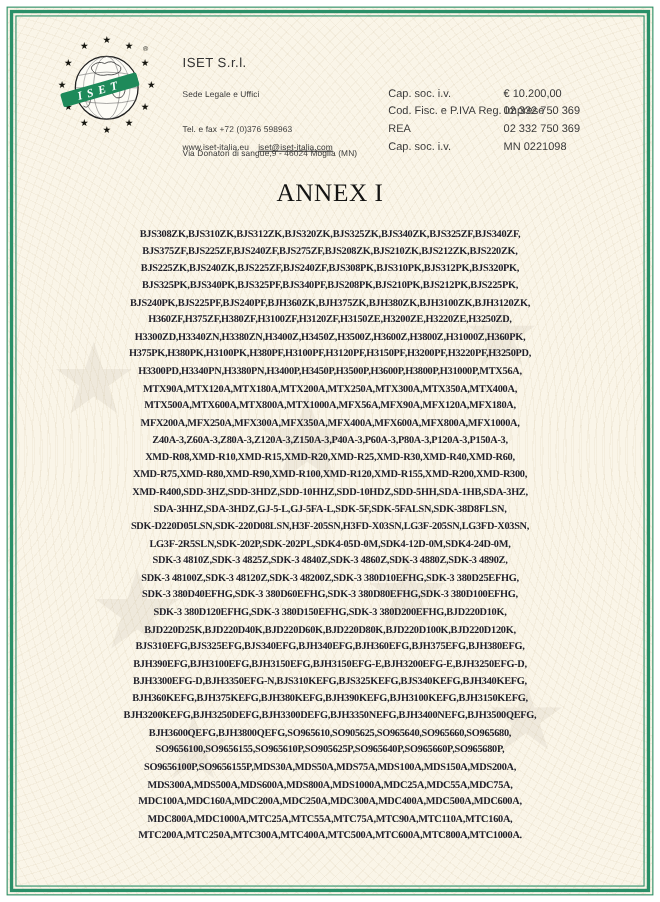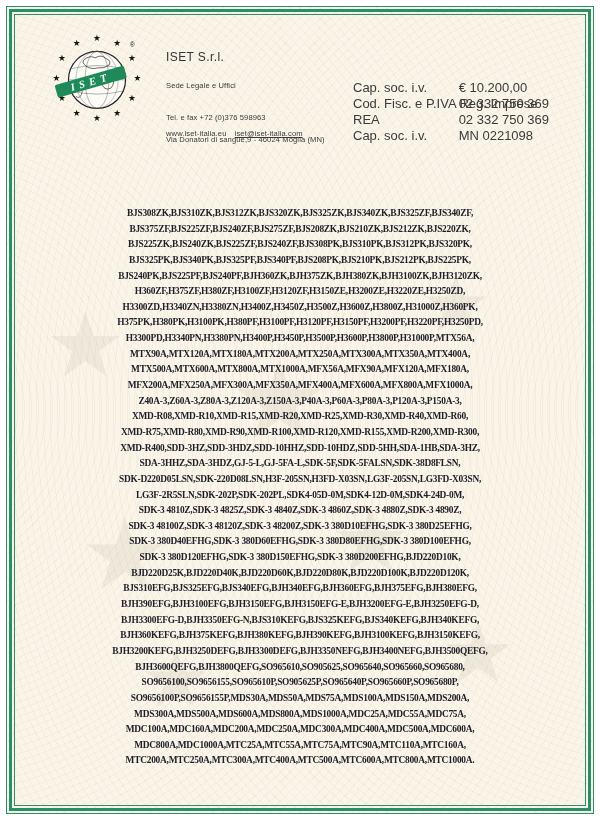--- a/index.html
+++ b/index.html
@@ -19,21 +19,21 @@
   .logo-block{position:absolute;left:40px;top:32px;width:114px;text-align:center;}
   .logo-caption{margin-top:1px;font-size:7.6px;font-weight:bold;letter-spacing:0.2px;
       color:#1a5a3e;line-height:9.6px;}
   
   .company-name{position:absolute;left:166px;top:50px;font-size:12px;color:#333333;letter-spacing:0.4px;}
   .addr{position:absolute;left:166px;font-size:7.6px;color:#3a3a3a;letter-spacing:0.1px;}
   .addr-0{top:81px;text-align:right;} .addr-1{top:97px;margin-top:38px;} .addr-2{top:113px;} .addr-3{top:129px;}
   .email{text-decoration:underline;margin-left:6px;color:#3a3a3a;}
   .website{color:#3a3a3a;}
   
-  .reg-row{position:absolute;left:353px;font-size:13px;color:#3a3a3a;white-space:nowrap;}
+  .reg-row{position:absolute;left:353px;font-size:10px;color:#3a3a3a;white-space:nowrap;}
   .reg-0{top:80px;} .reg-1{top:96px;} .reg-2{top:112px;} .reg-3{top:128px;}
   .reg-label{display:inline-block;width:102px;}
   .reg-value{display:inline-block;}
   
   .annex-title{position:absolute;top:163px;left:0;width:100%;text-align:center;margin:0;
       font-family:"Liberation Serif",serif;font-weight:400;font-size:23px;color:#141414;
       letter-spacing:0.5px;}
   .codes{position:absolute;top:206px;left:50%;transform:translateX(-50%);
       font-family:"Liberation Serif",serif;font-size:9.4px;line-height:15.64px;
       letter-spacing:-0.25px;color:#20202a;text-align:center;white-space:pre;font-weight:bold;}
@@ -110,20 +110,21 @@
   </div>
   <div class="reg-row reg-2">
     <span class="reg-label">REA</span>
     <span class="reg-value">02 332 750 369</span>
   </div>
   <div class="reg-row reg-3">
     <span class="reg-label">Cap. soc. i.v.</span>
     <span class="reg-value">MN 0221098</span>
   </div>
 
+  <h1 class="annex-title">ANNEX I</h1>
   <div class="codes">BJS308ZK,BJS310ZK,BJS312ZK,BJS320ZK,BJS325ZK,BJS340ZK,BJS325ZF,BJS340ZF,
 BJS375ZF,BJS225ZF,BJS240ZF,BJS275ZF,BJS208ZK,BJS210ZK,BJS212ZK,BJS220ZK,
 BJS225ZK,BJS240ZK,BJS225ZF,BJS240ZF,BJS308PK,BJS310PK,BJS312PK,BJS320PK,
 BJS325PK,BJS340PK,BJS325PF,BJS340PF,BJS208PK,BJS210PK,BJS212PK,BJS225PK,
 BJS240PK,BJS225PF,BJS240PF,BJH360ZK,BJH375ZK,BJH380ZK,BJH3100ZK,BJH3120ZK,
 H360ZF,H375ZF,H380ZF,H3100ZF,H3120ZF,H3150ZE,H3200ZE,H3220ZE,H3250ZD,
 H3300ZD,H3340ZN,H3380ZN,H3400Z,H3450Z,H3500Z,H3600Z,H3800Z,H31000Z,H360PK,
 H375PK,H380PK,H3100PK,H380PF,H3100PF,H3120PF,H3150PF,H3200PF,H3220PF,H3250PD,
 H3300PD,H3340PN,H3380PN,H3400P,H3450P,H3500P,H3600P,H3800P,H31000P,MTX56A,
 MTX90A,MTX120A,MTX180A,MTX200A,MTX250A,MTX300A,MTX350A,MTX400A,

